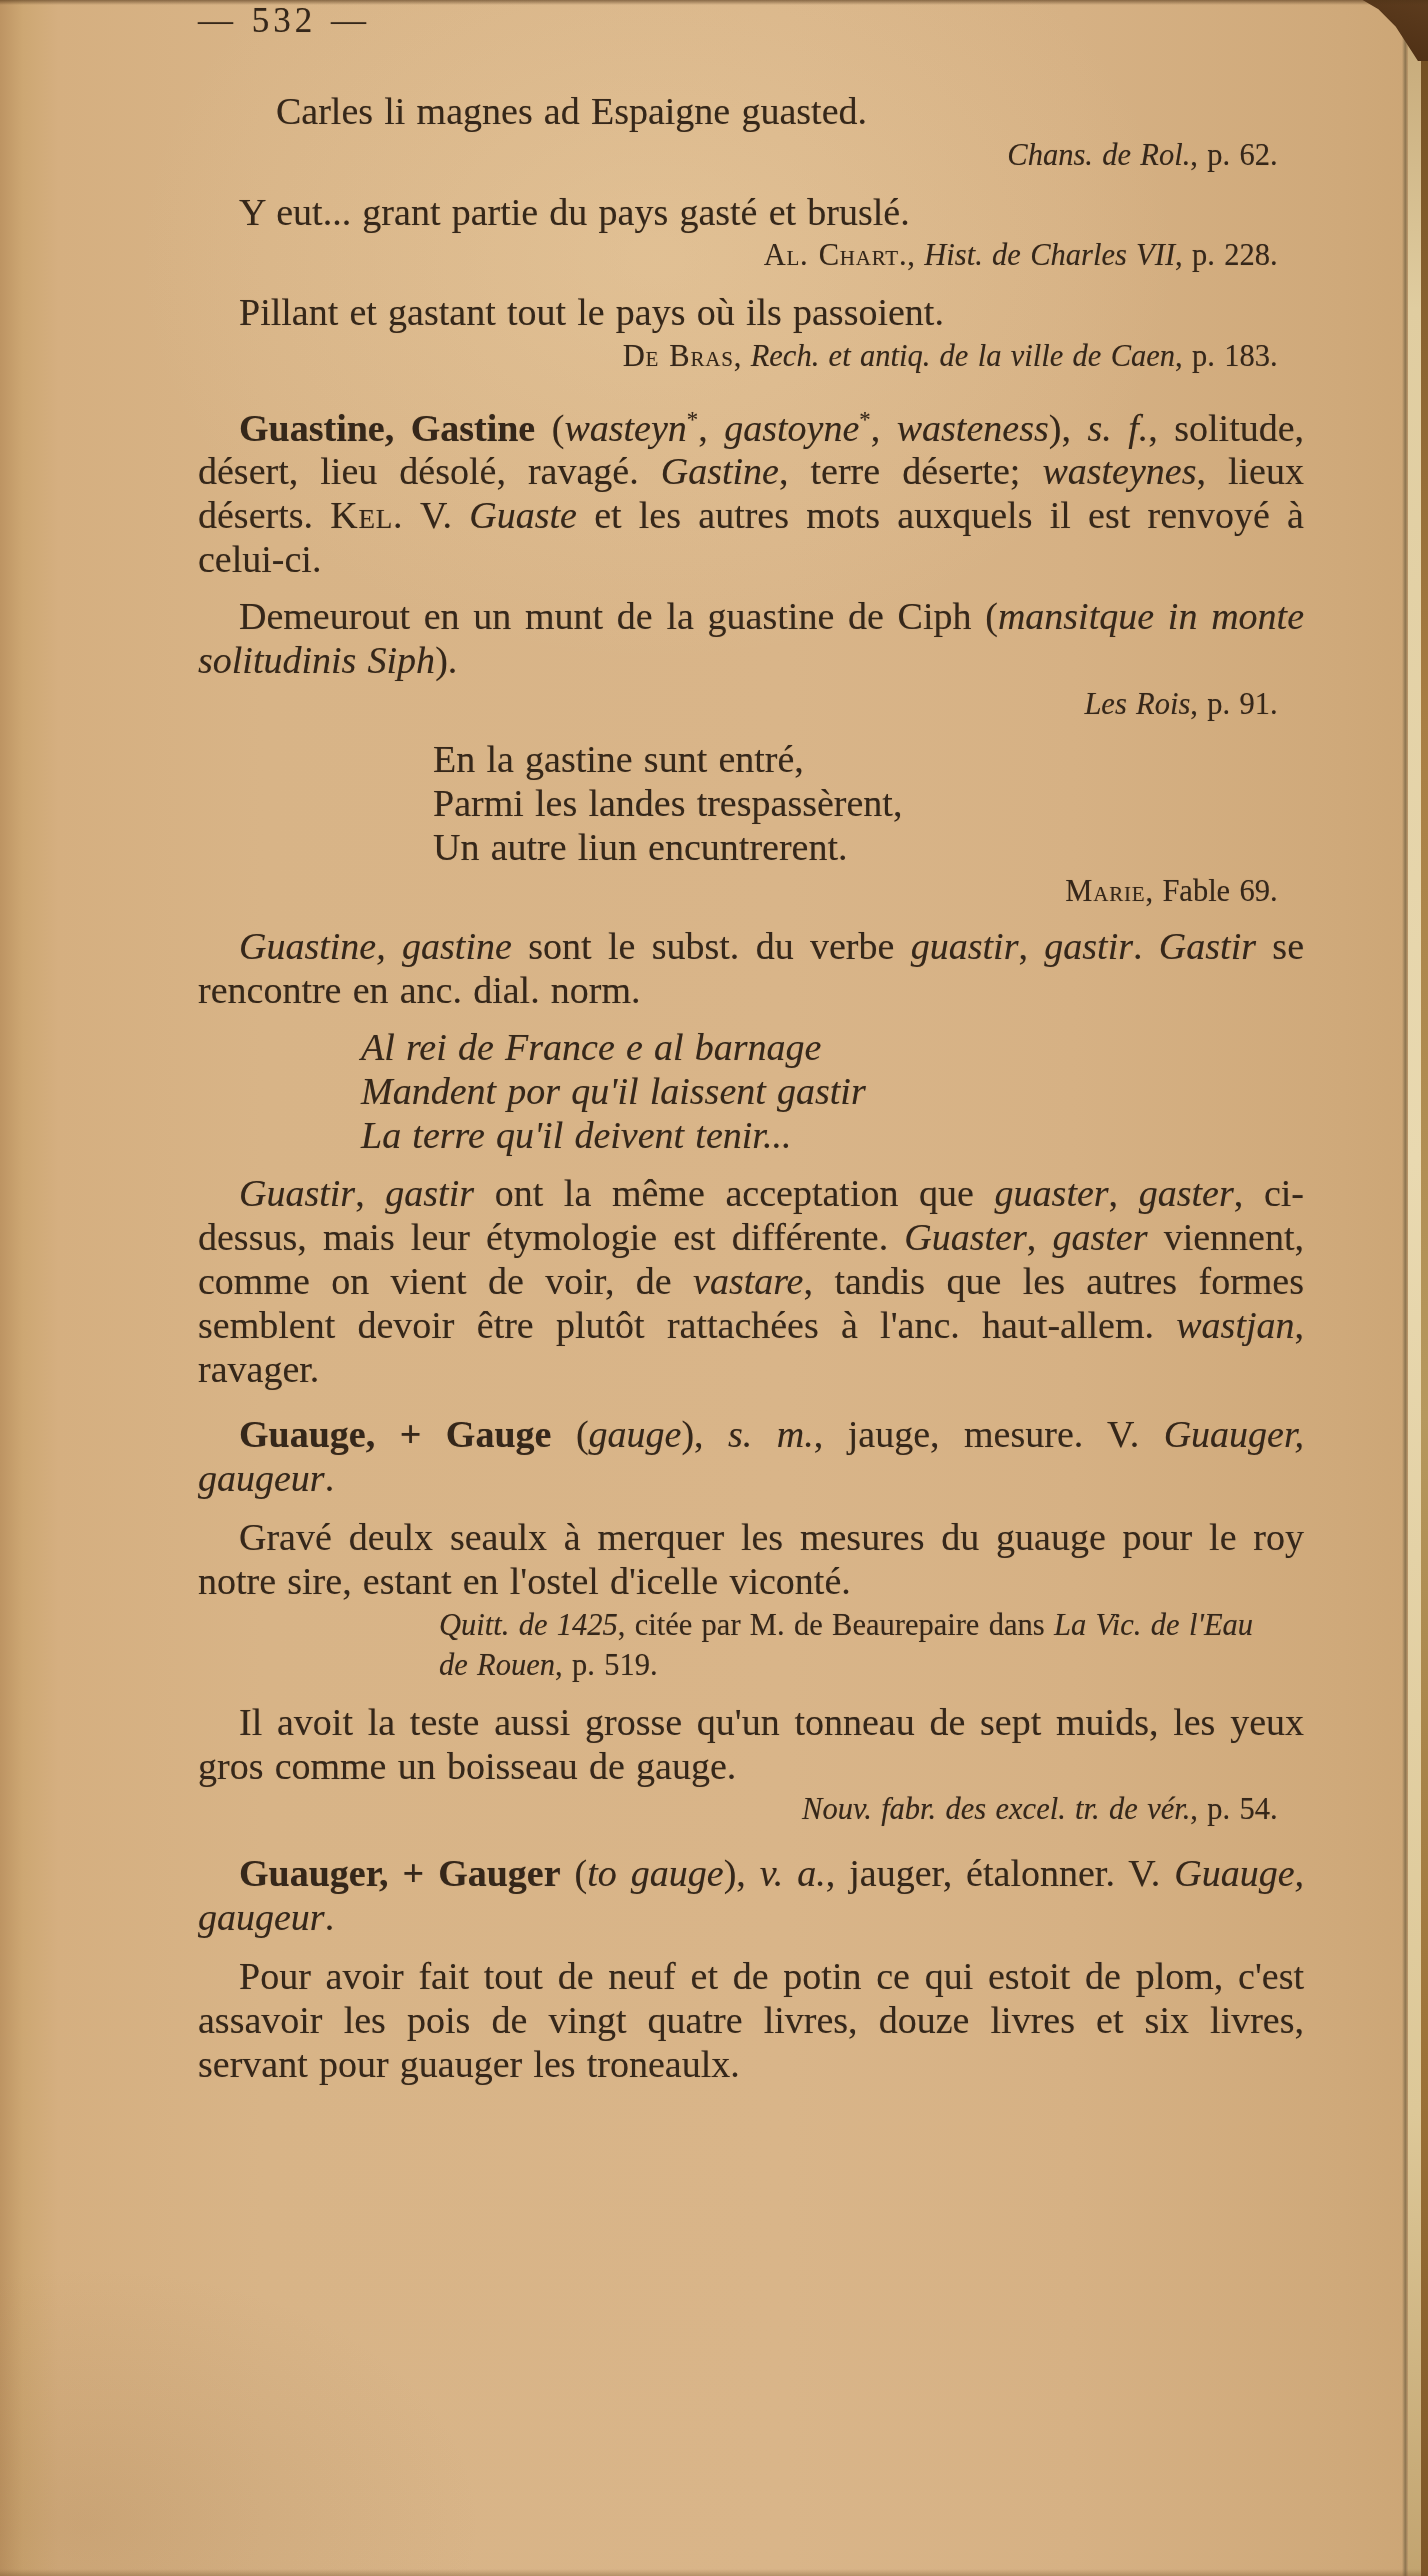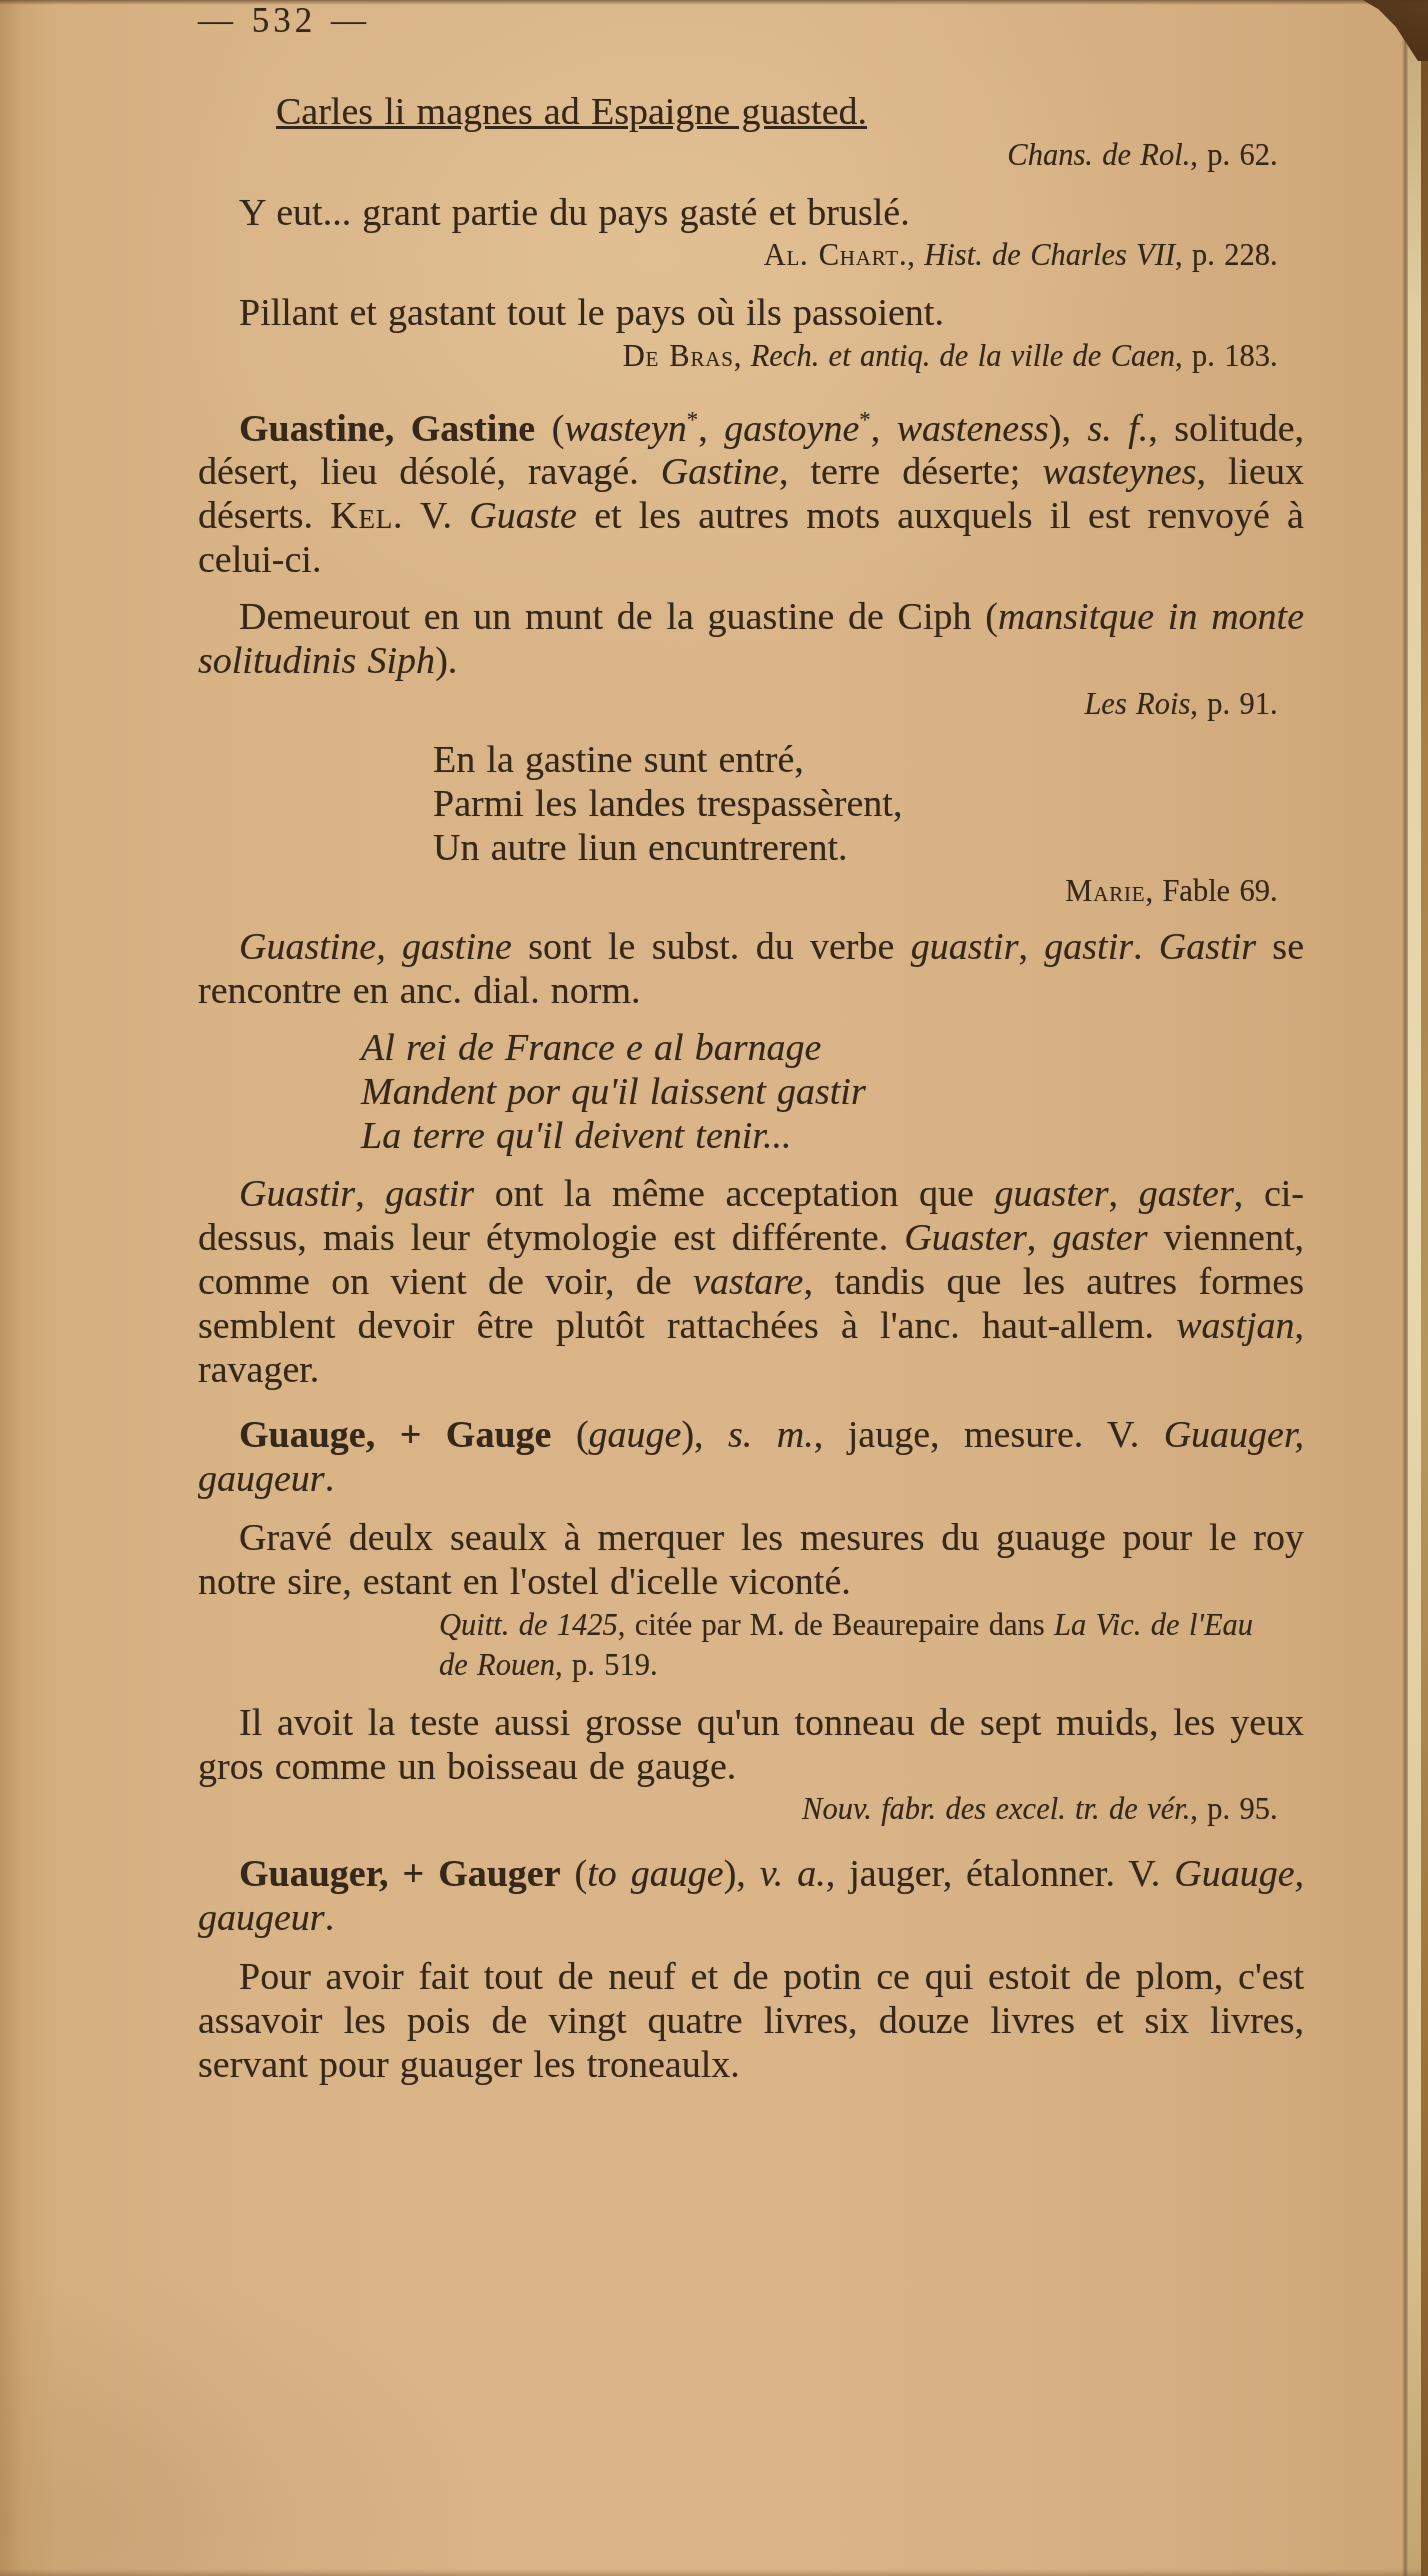--- a/index.html
+++ b/index.html
@@ -51,21 +51,21 @@
   .seg-sup{font-size:60%;vertical-align:super;}
   .seg-x{font-weight:bold;}
 </style>
 </head>
 <body>
 
 <div class="page">
   <div class="text-column">
     <div class="page-number">— 532 —</div>
     <div>
-        <div class="block quote" style="text-indent: 78px; text-decoration: underline;"><span>Carles li magnes ad Espaigne guasted.</span></div>
+        <div class="block quote" style="text-indent: 78px;"><span>Carles li magnes ad Espaigne guasted.</span></div>
         <div class="block citation"><span class="seg-i">Chans. de Rol.</span><span>, p. 62.</span></div>
         <div class="block quote"><span>Y eut... grant partie du pays gasté et bruslé.</span></div>
         <div class="block citation"><span class="seg-sc">Al. Chart.</span><span>, </span><span class="seg-i">Hist. de Charles VII</span><span>, p. 228.</span></div>
         <div class="block quote"><span>Pillant et gastant tout le pays où ils passoient.</span></div>
         <div class="block citation"><span class="seg-sc">De Bras</span><span>, </span><span class="seg-i">Rech. et antiq. de la ville de Caen</span><span>, p. 183.</span></div>
         <div class="block entry"><span class="seg-b">Guastine, Gastine</span><span> (</span><span class="seg-i">wasteyn</span><span class="seg-sup">*</span><span>, </span><span class="seg-i">gastoyne</span><span class="seg-sup">*</span><span>, </span><span class="seg-i">wasteness</span><span>), </span><span class="seg-i">s. f.</span><span>, solitude, désert, lieu désolé, ravagé. </span><span class="seg-i">Gastine</span><span>, terre déserte; </span><span class="seg-i">wasteynes</span><span>, lieux déserts. </span><span class="seg-sc">Kel.</span><span> V. </span><span class="seg-i">Guaste</span><span> et les autres mots auxquels il est renvoyé à celui-ci.</span></div>
         <div class="block para"><span>Demeurout en un munt de la guastine de Ciph (</span><span class="seg-i">mansitque in monte solitudinis Siph</span><span>).</span></div>
         <div class="block citation"><span class="seg-i">Les Rois</span><span>, p. 91.</span></div>
         <div class="block verse" style="margin-left: 235px;">
           <div class="verse-line">En la gastine sunt entré,</div>
@@ -77,21 +77,21 @@
         <div class="block verse" style="margin-left: 163px; font-style: italic;">
           <div class="verse-line">Al rei de France e al barnage</div>
           <div class="verse-line">Mandent por qu'il laissent gastir</div>
           <div class="verse-line">La terre qu'il deivent tenir...</div>
         </div>
         <div class="block para"><span class="seg-i">Guastir</span><span>, </span><span class="seg-i">gastir</span><span> ont la même acceptation que </span><span class="seg-i">guaster</span><span>, </span><span class="seg-i">gaster</span><span>, ci-dessus, mais leur étymologie est différente. </span><span class="seg-i">Guaster</span><span>, </span><span class="seg-i">gaster</span><span> viennent, comme on vient de voir, de </span><span class="seg-i">vastare</span><span>, tandis que les autres formes semblent devoir être plutôt rattachées à l'anc. haut-allem. </span><span class="seg-i">wastjan</span><span>, ravager.</span></div>
         <div class="block entry"><span class="seg-b">Guauge,</span><span> </span><span class="seg-x">+</span><span> </span><span class="seg-b">Gauge</span><span> (</span><span class="seg-i">gauge</span><span>), </span><span class="seg-i">s. m.</span><span>, jauge, mesure. V. </span><span class="seg-i">Guauger, gaugeur</span><span>.</span></div>
         <div class="block quote"><span>Gravé deulx seaulx à merquer les mesures du guauge pour le roy notre sire, estant en l'ostel d'icelle viconté.</span></div>
         <div class="block citation-hang"><span class="seg-i">Quitt. de 1425</span><span>, citée par M. de Beaurepaire dans </span><span class="seg-i">La Vic. de l'Eau de Rouen</span><span>, p. 519.</span></div>
         <div class="block quote"><span>Il avoit la teste aussi grosse qu'un tonneau de sept muids, les yeux gros comme un boisseau de gauge.</span></div>
-        <div class="block citation"><span class="seg-i">Nouv. fabr. des excel. tr. de vér.</span><span>, p. 95.</span></div>
+        <div class="block citation"><span class="seg-i">Nouv. fabr. des excel. tr. de vér.</span><span>, p. 54.</span></div>
         <div class="block entry"><span class="seg-b">Guauger,</span><span> </span><span class="seg-x">+</span><span> </span><span class="seg-b">Gauger</span><span> (</span><span class="seg-i">to gauge</span><span>), </span><span class="seg-i">v. a.</span><span>, jauger, étalonner. V. </span><span class="seg-i">Guauge, gaugeur</span><span>.</span></div>
         <div class="block quote"><span>Pour avoir fait tout de neuf et de potin ce qui estoit de plom, c'est assavoir les pois de vingt quatre livres, douze livres et six livres, servant pour guauger les troneaulx.</span></div>
       </div>
   </div>
   <div class="edge-gutter-line"></div>
   <div class="edge-cream"></div>
   <div class="edge-brown"></div>
   <div class="corner-tear"></div>
   <div class="top-edge"></div>
   <div class="bottom-edge"></div>

